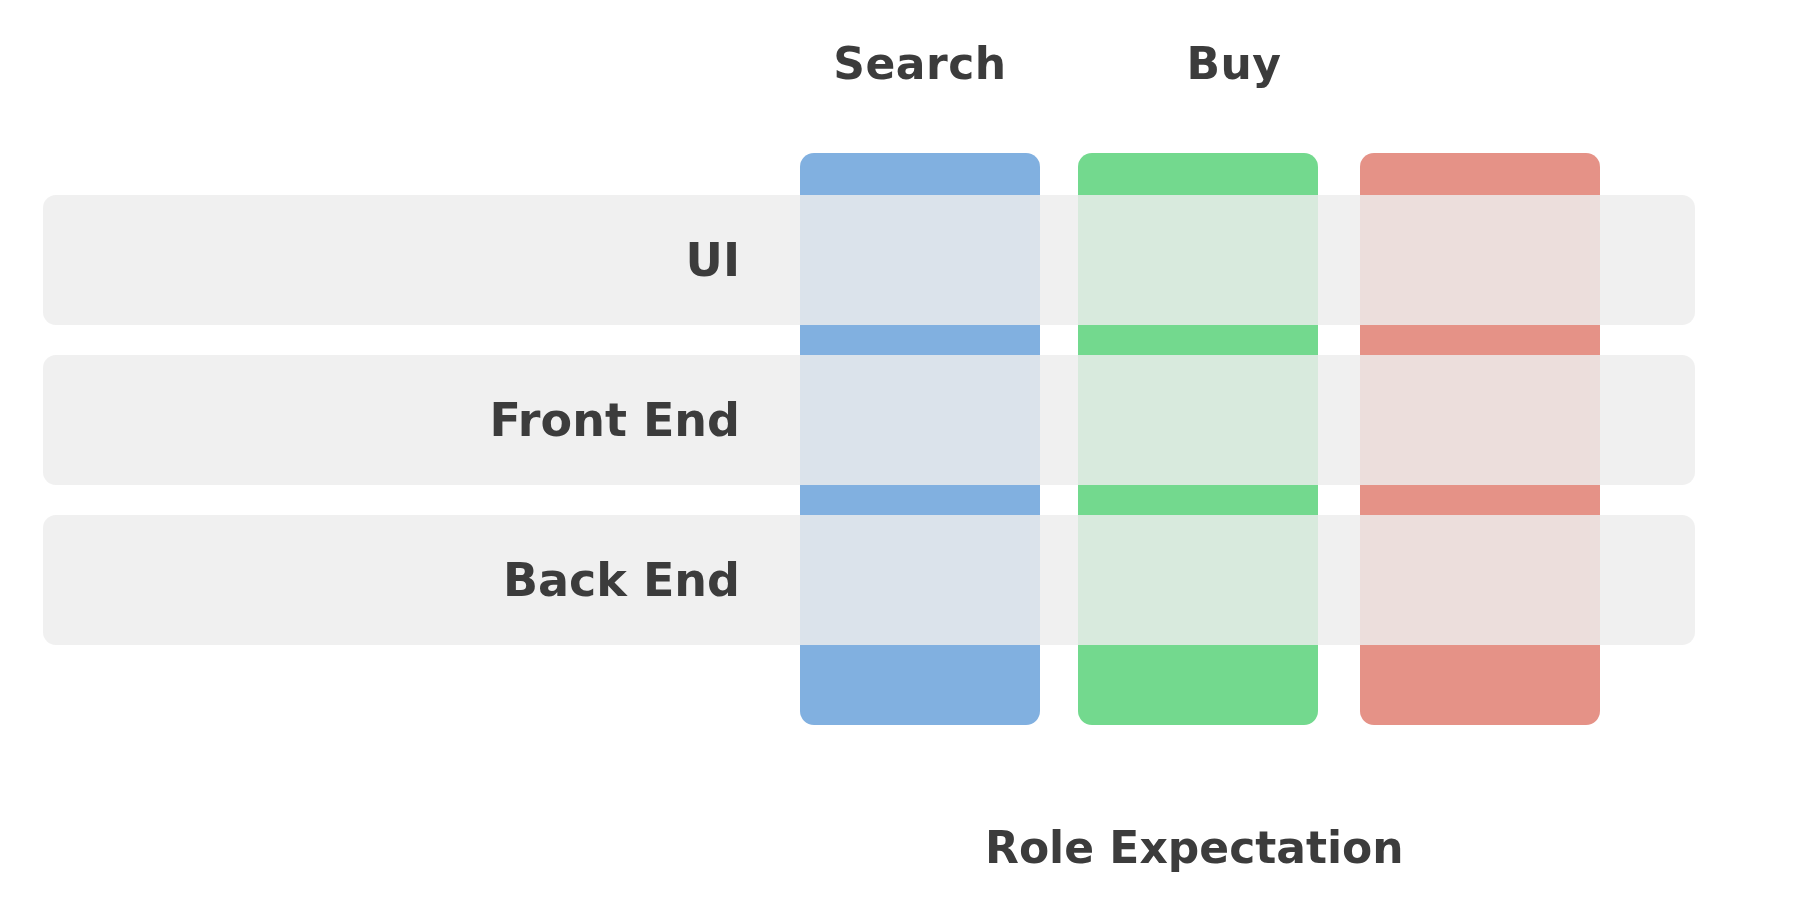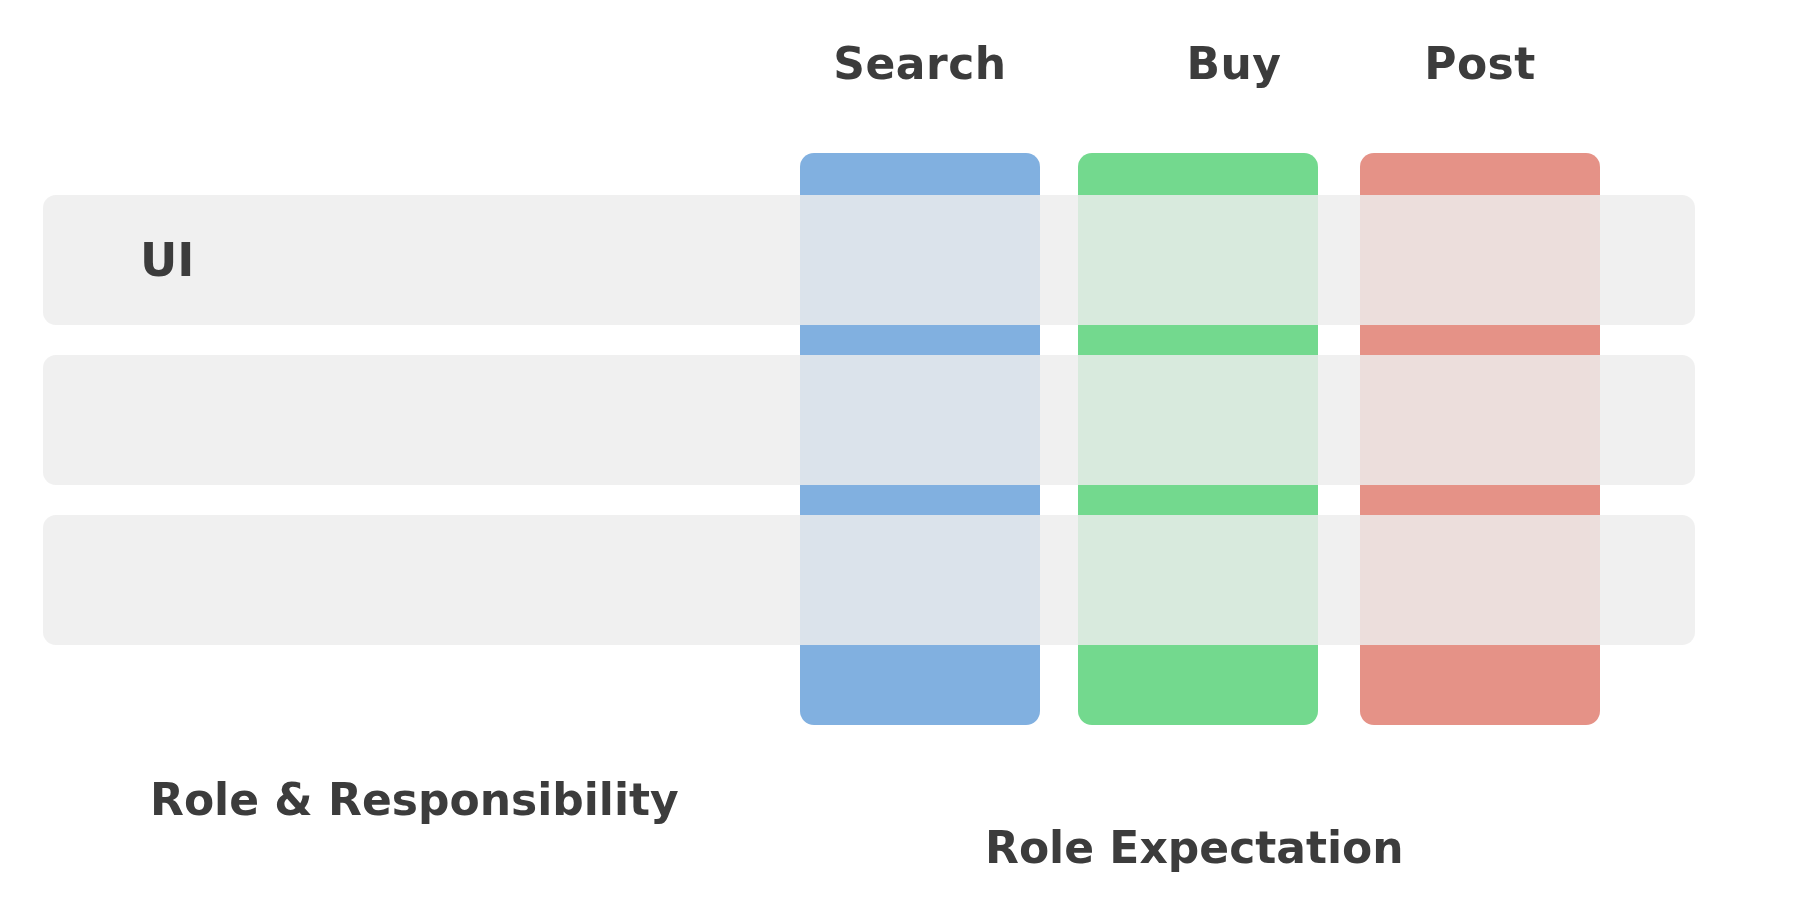--- a/index.html
+++ b/index.html
@@ -62,21 +62,21 @@
     z-index: 2;
   }
   .role-row.r0 { top: 195px; }
   .role-row.r1 { top: 355px; }
   .role-row.r2 { top: 515px; }
 
   .role-label {
     position: absolute;
     left: 140px;
     width: 600px;
-    text-align: left;
+    text-align: right;
     font-size: 46px;
     font-weight: 600;
     color: #3c3c3c;
     line-height: 130px;
     z-index: 3;
     white-space: nowrap;
     pointer-events: none;
   }
   .role-label.r0 { top: 195px; }
   .role-label.r1 { top: 355px; }
@@ -104,20 +104,20 @@
   <div class="col-bar c0" style="background: rgb(129, 176, 224);"></div>
   <div class="col-bar c1" style="background: rgb(115, 217, 142);"></div>
   <div class="col-bar c2" style="background: rgb(229, 146, 135);"></div>
 
   <div class="role-row r0" style="background: rgba(237, 237, 237, 0.83);"></div>
   <div class="role-row r1" style="background: rgba(237, 237, 237, 0.83);"></div>
   <div class="role-row r2" style="background: rgba(237, 237, 237, 0.83);"></div>
 
   <div class="col-header c0">Search</div>
   <div class="col-header c1">Buy</div>
-  <div class="col-header c2">Post</div>
 
   <div class="role-label r0">UI</div>
+  <div class="role-label r1">Front End</div>
+  <div class="role-label r2">Back End</div>
 
-  <div class="axis-caption left">Role &amp; Responsibility</div>
   <div class="axis-caption right">Role Expectation</div>
 
 </div>
 
 </body></html>

